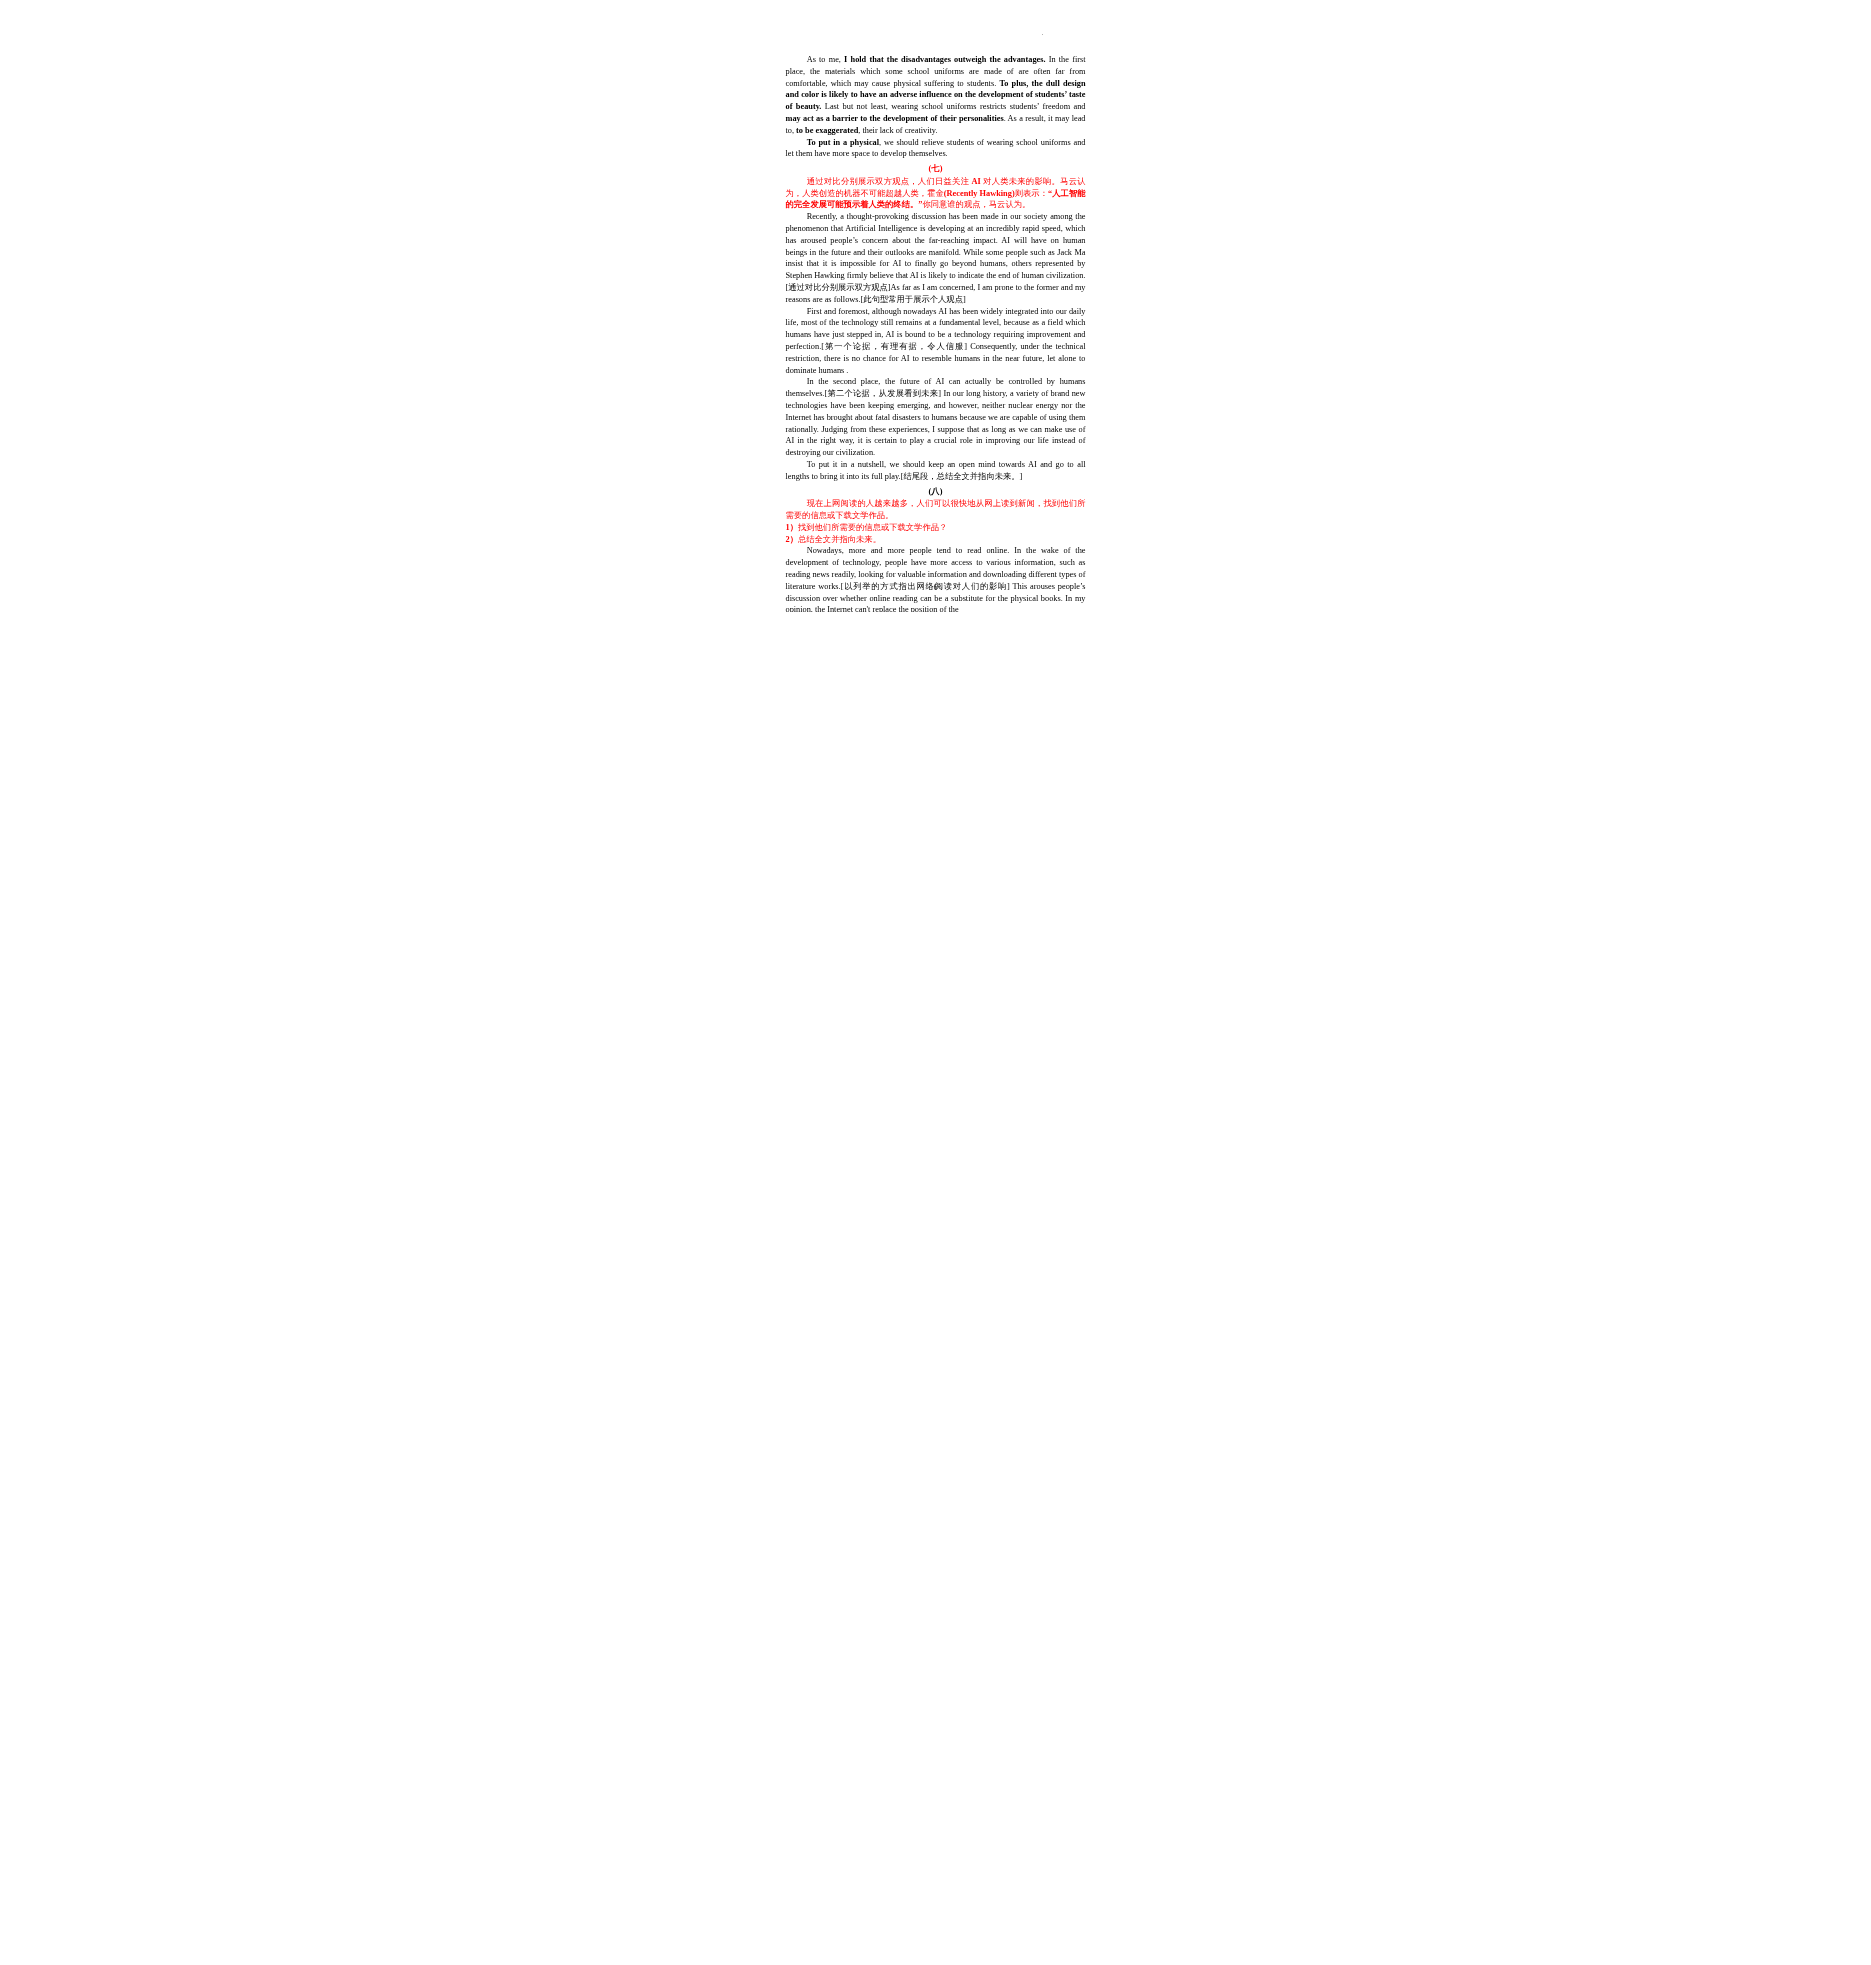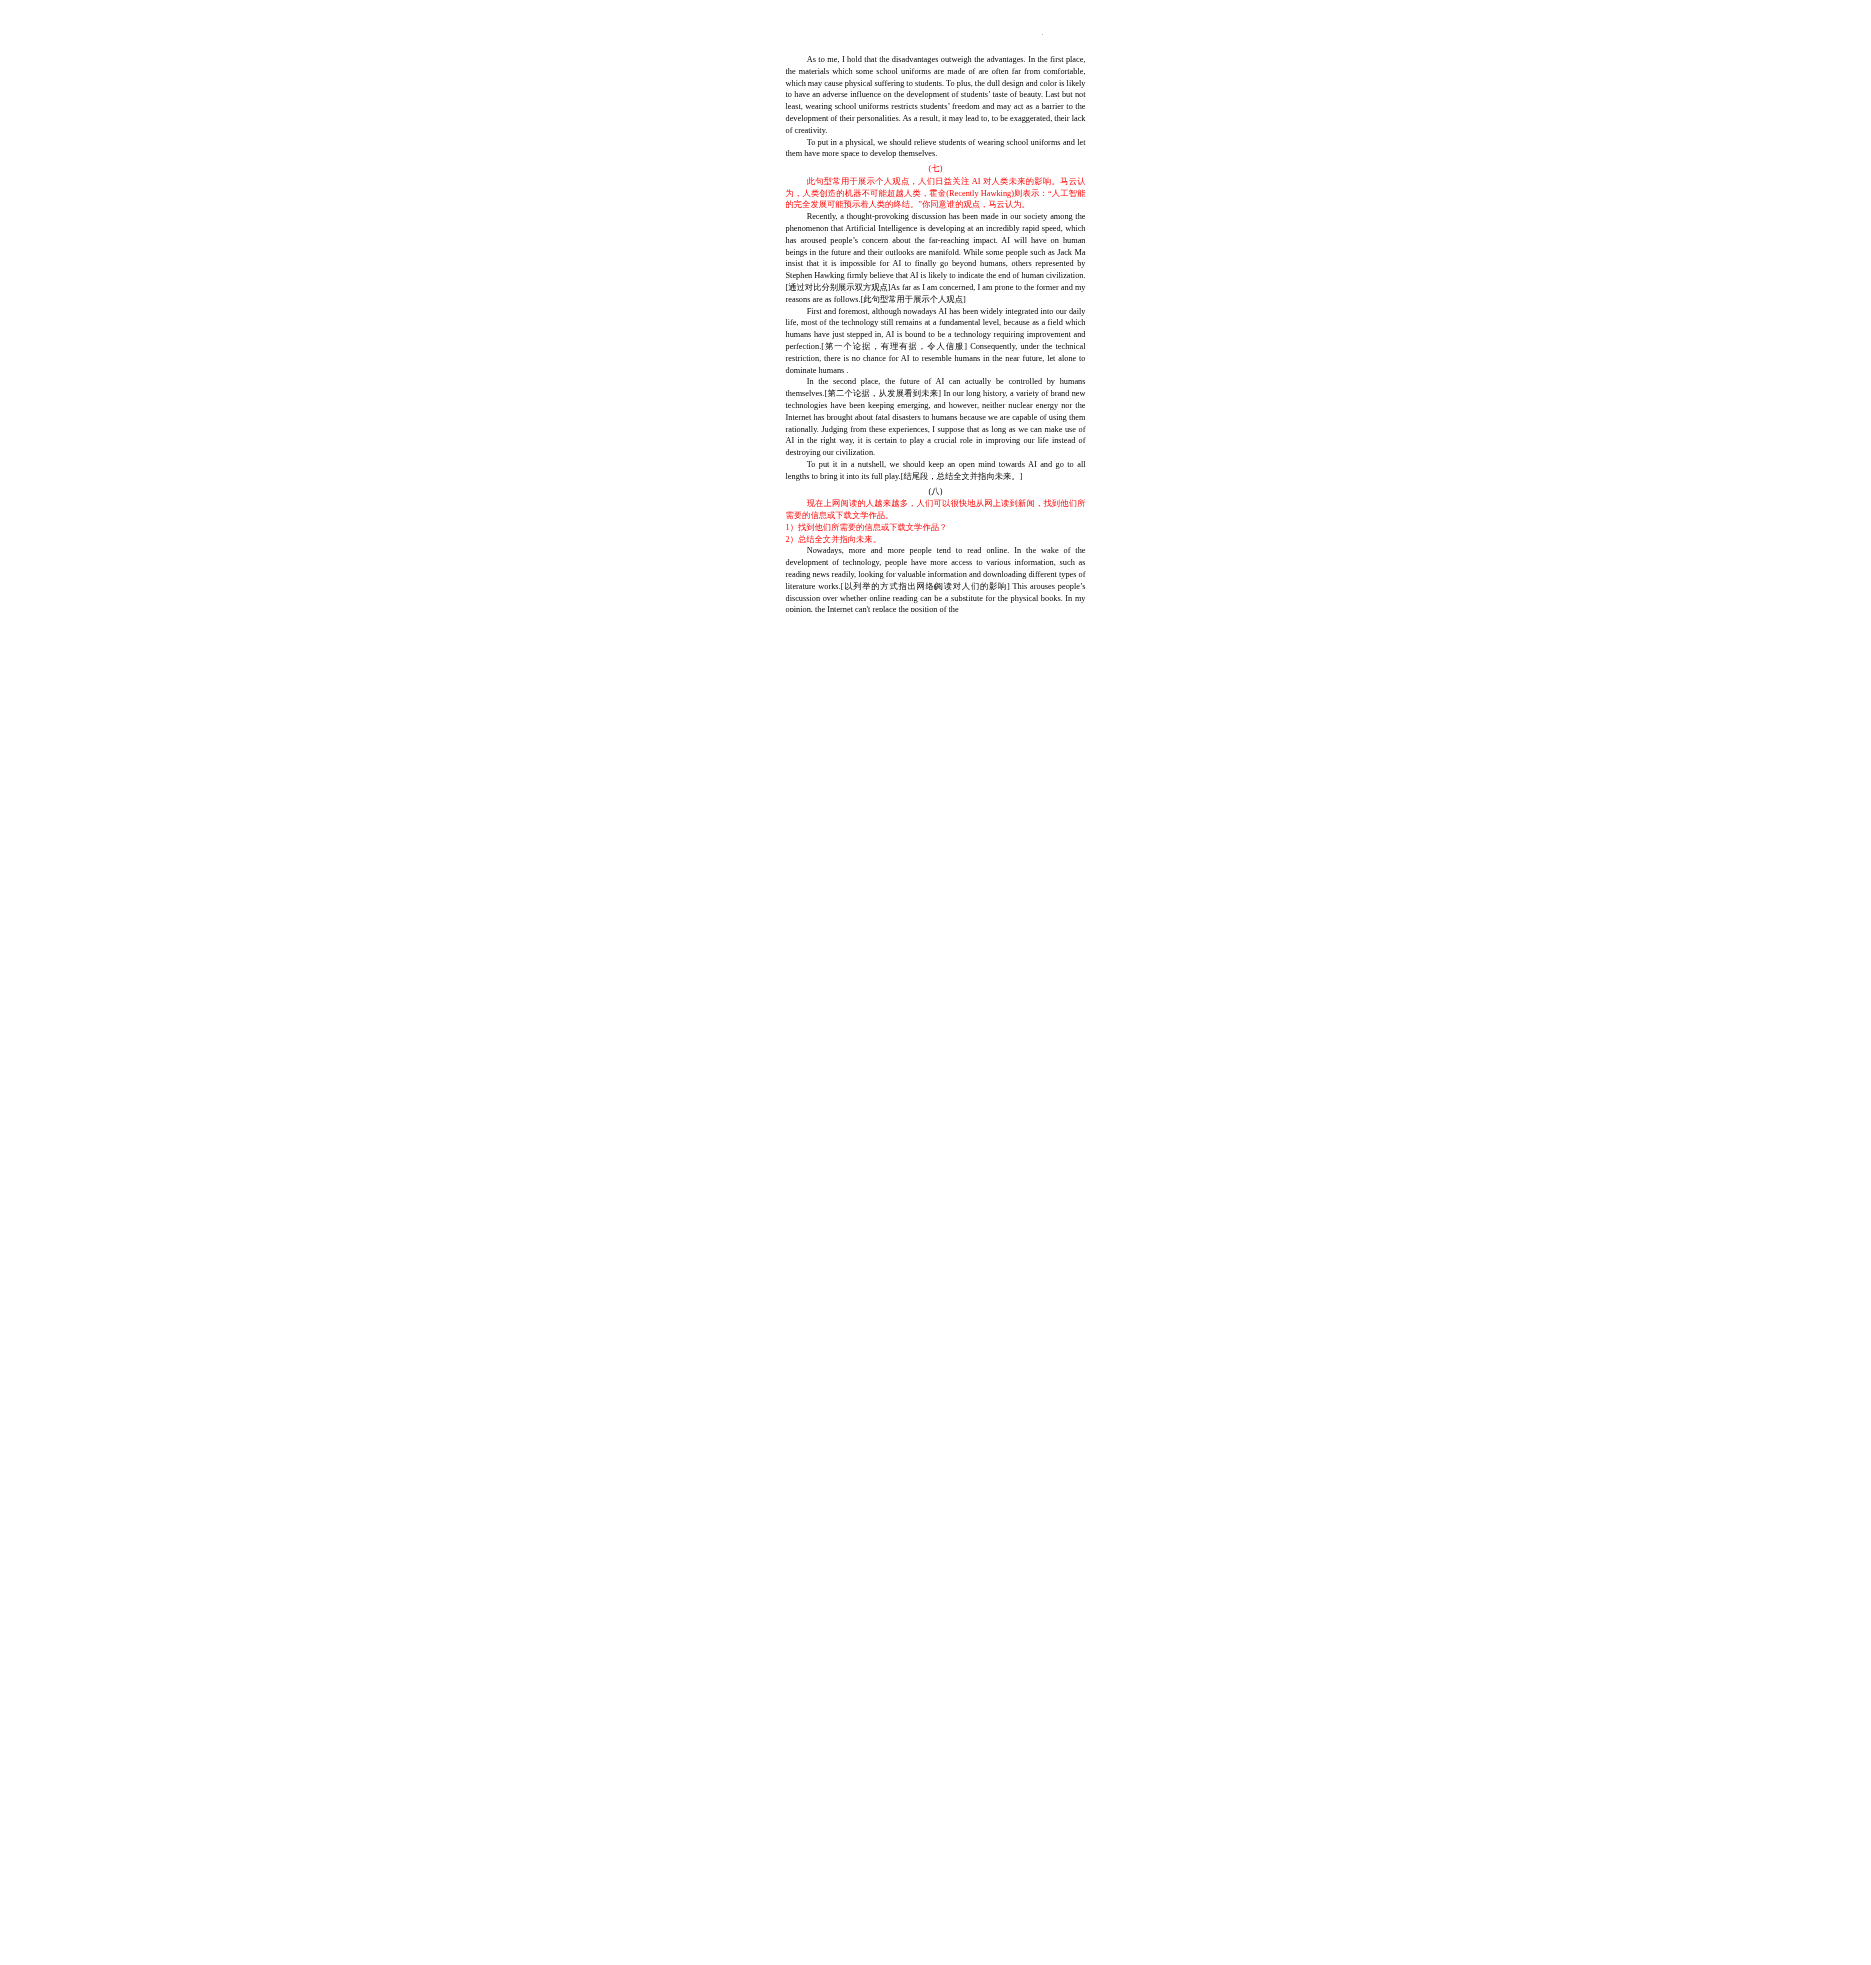--- a/index.html
+++ b/index.html
@@ -24,21 +24,21 @@
     right: 66px;
     top: 54px;
     font-size: 8.3px;
     line-height: 11.8px;
     text-align: justify;
   }
   .para { margin: 0; }
   .indent { text-indent: 2.55em; }
   .center { text-align: center; text-indent: 0; }
   .noindent { text-indent: 0; }
-  .bold { font-weight: normal; }
+  .bold { font-weight: bold; }
   .red { color: var(--accent-red, #ff0000); }
   .gap-top { margin-top: 11.8px; }
   .heading { margin-top: 3.1px; margin-bottom: 0.8px; }
   .page-number {
     position: absolute;
     bottom: 19.7px;
     left: 0;
     right: 0;
     text-align: center;
     font-size: 7.5px;
@@ -55,21 +55,21 @@
 </head>
 <body>
 
 <div class="page">
   <span class="stray-mark">.</span>
 
   <div class="doc">
       <p class="para indent"><span>As to me, </span><span class="bold">I hold that the disadvantages outweigh the advantages.</span><span> In the first place, the materials which some school uniforms are made of are often far from comfortable, which may cause physical suffering to students. </span><span class="bold">To plus, the dull design and color is likely to have an adverse influence on the development of students’ taste of beauty.</span><span> Last but not least, wearing school uniforms restricts students’ freedom and </span><span class="bold">may act as a barrier to the development of their personalities</span><span>. As a result, it may lead to, </span><span class="bold">to be exaggerated</span><span>, their lack of creativity.</span></p>
       <p class="para indent"><span class="bold">To put in a physical</span><span>, we should relieve students of wearing school uniforms and let them have more space to develop themselves.</span></p>
       <p class="para center heading"><span class="bold red">(七)</span></p>
-      <p class="para indent"><span class="red">此句型常用于展示个人观点，人们日益关注 </span><span class="bold red">AI</span><span class="red"> 对人类未来的影响。马云认为，人类创造的机器不可能超越人类，霍金</span><span class="bold red">(Recently Hawking)</span><span class="red">则表示：</span><span class="bold red">“人工智能的完全发展可能预示着人类的终结。”</span><span class="red">你同意谁的观点，马云认为。</span></p>
+      <p class="para indent"><span class="red">通过对比分别展示双方观点，人们日益关注 </span><span class="bold red">AI</span><span class="red"> 对人类未来的影响。马云认为，人类创造的机器不可能超越人类，霍金</span><span class="bold red">(Recently Hawking)</span><span class="red">则表示：</span><span class="bold red">“人工智能的完全发展可能预示着人类的终结。”</span><span class="red">你同意谁的观点，马云认为。</span></p>
       <p class="para indent"><span>Recently, a thought-provoking discussion has been made in our society among the phenomenon that Artificial Intelligence is developing at an incredibly rapid speed, which has aroused people’s concern about the far-reaching impact. AI will have on human beings in the future and their outlooks are manifold. While some people such as Jack Ma insist that it is impossible for AI to finally go beyond humans, others represented by Stephen Hawking firmly believe that AI is likely to indicate the end of human civilization. [通过对比分别展示双方观点]As far as I am concerned, I am prone to the former and my reasons are as follows.[此句型常用于展示个人观点]</span></p>
       <p class="para indent"><span>First and foremost, although nowadays AI has been widely integrated into our daily life, most of the technology still remains at a fundamental level, because as a field which humans have just stepped in, AI is bound to be a technology requiring improvement and perfection.[第一个论据，有理有据，令人信服] Consequently, under the technical restriction, there is no chance for AI to resemble humans in the near future, let alone to dominate humans .</span></p>
       <p class="para indent"><span>In the second place, the future of AI can actually be controlled by humans themselves.[第二个论据，从发展看到未来] In our long history, a variety of brand new technologies have been keeping emerging, and however, neither nuclear energy nor the Internet has brought about fatal disasters to humans because we are capable of using them rationally. Judging from these experiences, I suppose that as long as we can make use of AI in the right way, it is certain to play a crucial role in improving our life instead of destroying our civilization.</span></p>
       <p class="para indent"><span>To put it in a nutshell, we should keep an open mind towards AI and go to all lengths to bring it into its full play.[结尾段，总结全文并指向未来。]</span></p>
       <p class="para center heading gap-top"><span class="bold">(八)</span></p>
       <p class="para indent"><span class="red">现在上网阅读的人越来越多，人们可以很快地从网上读到新闻，找到他们所需要的信息或下载文学作品。</span></p>
       <p class="para noindent"><span class="bold red">1）</span><span class="red">找到他们所需要的信息或下载文学作品？</span></p>
       <p class="para noindent"><span class="bold red">2）</span><span class="red">总结全文并指向未来。</span></p>
       <p class="para indent"><span>Nowadays, more and more people tend to read online. In the wake of the development of technology, people have more access to various information, such as reading news readily, looking for valuable information and downloading different types of literature works.[以列举的方式指出网络阅读对人们的影响] This arouses people’s discussion over whether online reading can be a substitute for the physical books. In my opinion, the Internet can't replace the position of the</span></p>
     </div>

